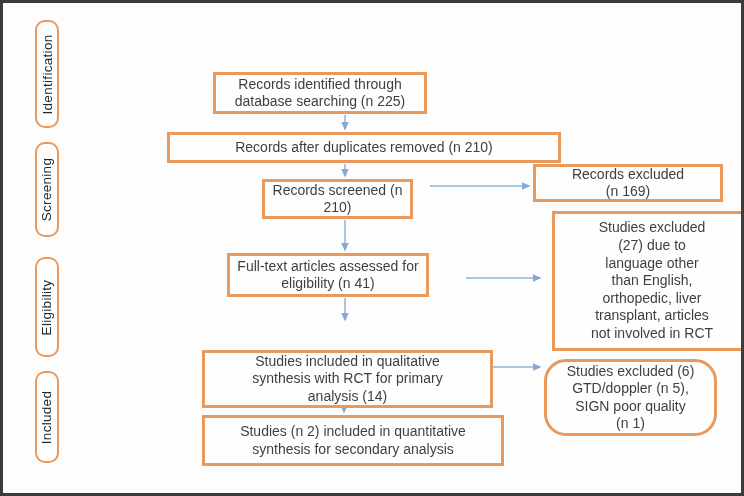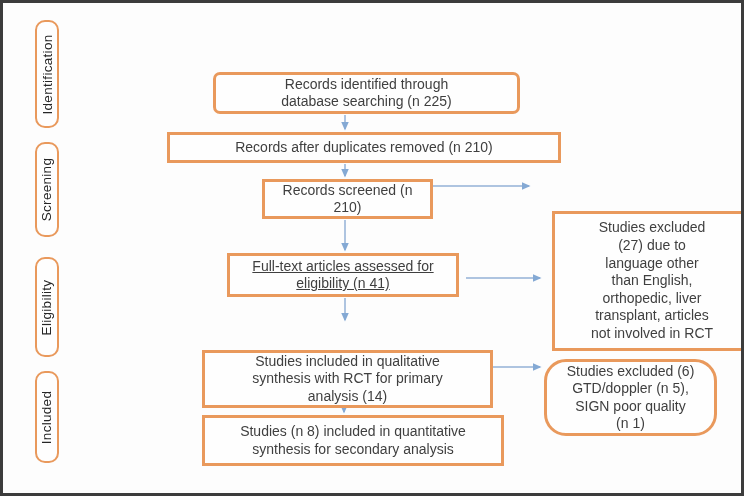--- a/index.html
+++ b/index.html
@@ -53,24 +53,24 @@
     display: flex;
     align-items: center;
     justify-content: center;
     text-align: center;
     font-size: 14px;
     line-height: 1.22;
     white-space: pre-line;
     z-index: 2;
     padding: 0 2px;
   }
-  .box-identified   { left: 213px; top: 72px;  width: 307px; height: 42px; border-radius: 7px; }
+  .box-identified   { left: 213px; top: 72px;  width: 214px; height: 42px; }
   .box-duplicates   { left: 167px; top: 132px; width: 394px; height: 31px; }
-  .box-screened     { left: 262px; top: 179px; width: 171px; height: 40px; }
-  .box-fulltext     { left: 227px; top: 253px; width: 232px; height: 44px; text-decoration: underline; }
+  .box-screened     { left: 262px; top: 179px; width: 151px; height: 40px; }
+  .box-fulltext     { left: 227px; top: 253px; width: 202px; height: 44px; }
   .box-qualitative  { left: 202px; top: 323px; width: 291px; height: 58px; margin-top: 27px; }
   .box-quantitative { left: 202px; top: 415px; width: 302px; height: 51px; }
   .box-excl-records { left: 533px; top: 164px; width: 190px; height: 38px; line-height: 1.18; }
   .box-excl-27      { left: 544px; top: 211px; width: 200px; height: 140px; line-height: 1.26; margin-left: 8px; }
   .box-excl-6       { left: 544px; top: 359px; width: 173px; height: 77px; line-height: 1.22; border-radius: 22px; }
 
   .arrows {
     position: absolute;
     left: 0; top: 0;
     z-index: 1;
@@ -113,23 +113,25 @@
   <div class="fbox box-identified">Records identified through
 database searching (n 225)</div>
   <div class="fbox box-duplicates">Records after duplicates removed (n 210)</div>
   <div class="fbox box-screened">Records screened (n
 210)</div>
   <div class="fbox box-fulltext">Full-text articles assessed for
 eligibility (n 41)</div>
   <div class="fbox box-qualitative">Studies included in qualitative
 synthesis with RCT for primary
 analysis (14)</div>
-  <div class="fbox box-quantitative">Studies (n 8) included in quantitative
+  <div class="fbox box-quantitative">Studies (n 2) included in quantitative
 synthesis for secondary analysis</div>
 
+  <div class="fbox box-excl-records">Records excluded
+(n 169)</div>
   <div class="fbox box-excl-27">Studies excluded
 (27) due to
 language other
 than English,
 orthopedic, liver
 transplant, articles
 not involved in RCT</div>
   <div class="fbox box-excl-6">Studies excluded (6)
 GTD/doppler (n 5),
 SIGN poor quality

